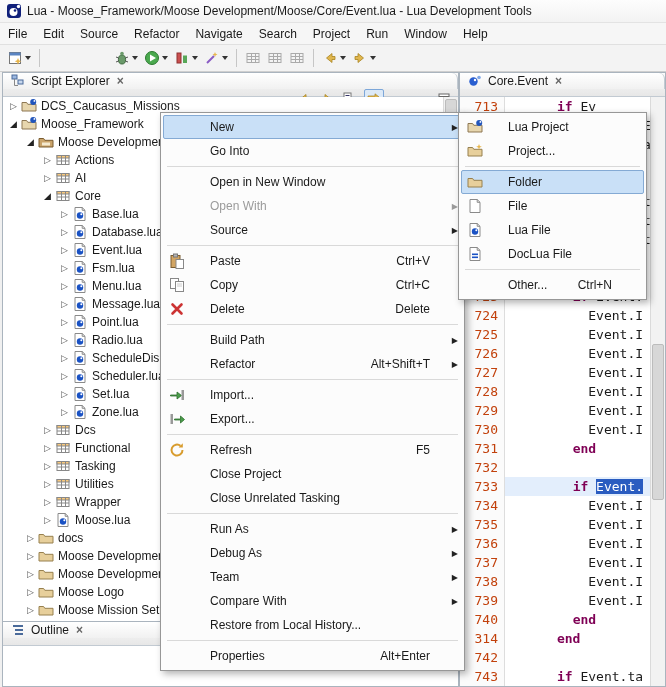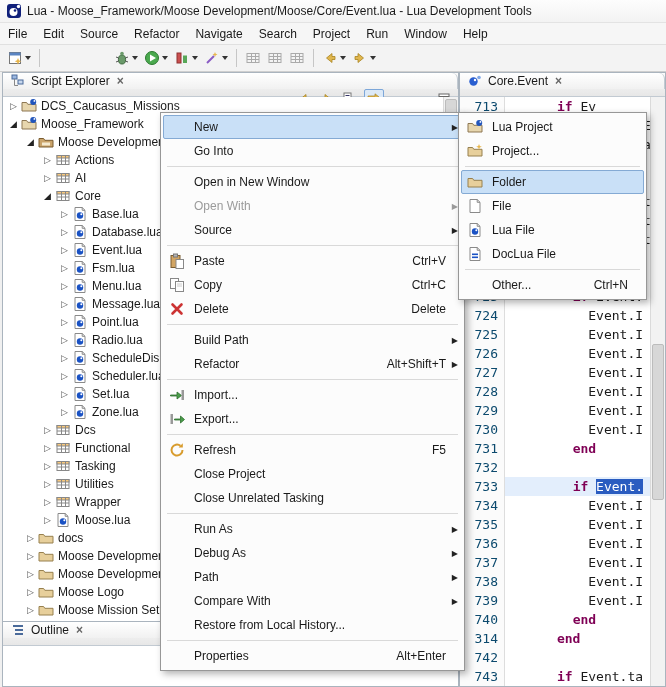--- a/index.html
+++ b/index.html
@@ -39,31 +39,31 @@
   .ticon{width:16px;height:16px;flex:none;margin:0 4px 0 1px;}
   .vscroll{position:absolute;top:24px;bottom:0;right:0;width:14px;background:#f2f2f2;border-left:1px solid #dadada;}
   .vscroll .thumb{position:absolute;left:1px;right:1px;background:#d7d7d7;border:1px solid #bcbcbc;border-radius:2px;}
 
   .outline-body{position:absolute;left:0;top:24px;right:0;bottom:0;background:#fff;}
 
   
   .code{position:absolute;left:0;top:24px;right:14px;bottom:0;background:#fff;overflow:hidden;
     font-family:"DejaVu Sans Mono",monospace;font-size:13px;}
   .cl{display:flex;height:19px;line-height:19px;}
-  .ln{flex:none;width:38px;text-align:right;padding-right:6px;color:#0c4a6e;background:#fbfbfb;border-right:1px solid #ddd;}
+  .ln{flex:none;width:38px;text-align:right;padding-right:6px;color:#c2410c;background:#fbfbfb;border-right:1px solid #ddd;}
   .ct{flex:1;white-space:pre;padding-left:5px;}
   .cl.cur .ct{background:#e3eefc;}
   .tk.k{color:#7f0055;font-weight:bold;}
   .tk.s{background:#2a5cc0;color:#fff;}
 
   
   .menu{position:absolute;background:#fcfcfc;border:1px solid #979797;box-shadow:3px 3px 7px rgba(0,0,0,.3);padding:2px;}
   #context-menu{left:160px;top:112px;width:299px;z-index:50;}
   #new-submenu{left:458px;top:112px;width:183px;z-index:60;}
-  .mi{height:22px;display:flex;align-items:center;padding:0 3px 0 2px;border:1px solid transparent;border-radius:2px;}
+  .mi{height:22px;display:flex;align-items:center;padding:0 3px 0 2px;border:1px solid transparent;border-radius:2px;gap:16px;}
   .mi.hl{background:#c9e0f7;border-color:#84aad4;}
   .mi.disabled{color:#9b9b9b;}
   .mi-icon{width:22px;height:16px;flex:none;display:flex;align-items:center;justify-content:center;}
   .mi-label{flex:1;padding-left:6px;white-space:nowrap;}
   .mi-accel{padding-left:14px;white-space:nowrap;}
   .mi-arrow{width:12px;flex:none;text-align:right;font-size:8px;color:#222;}
   .mi.disabled .mi-arrow{color:#9b9b9b;}
   .msep{height:1px;background:#d9d9d9;margin:3px 4px;}
 </style>
 </head>
@@ -852,21 +852,21 @@
         <span class="mi-arrow">▶</span>
       </div>
       <div class="mi">
         <span class="mi-icon"></span>
         <span class="mi-label">Debug As</span>
         <span class="mi-accel"></span>
         <span class="mi-arrow">▶</span>
       </div>
       <div class="mi">
         <span class="mi-icon"></span>
-        <span class="mi-label">Path</span>
+        <span class="mi-label">Team</span>
         <span class="mi-accel"></span>
         <span class="mi-arrow">▶</span>
       </div>
       <div class="mi">
         <span class="mi-icon"></span>
         <span class="mi-label">Compare With</span>
         <span class="mi-accel"></span>
         <span class="mi-arrow">▶</span>
       </div>
       <div class="mi">

